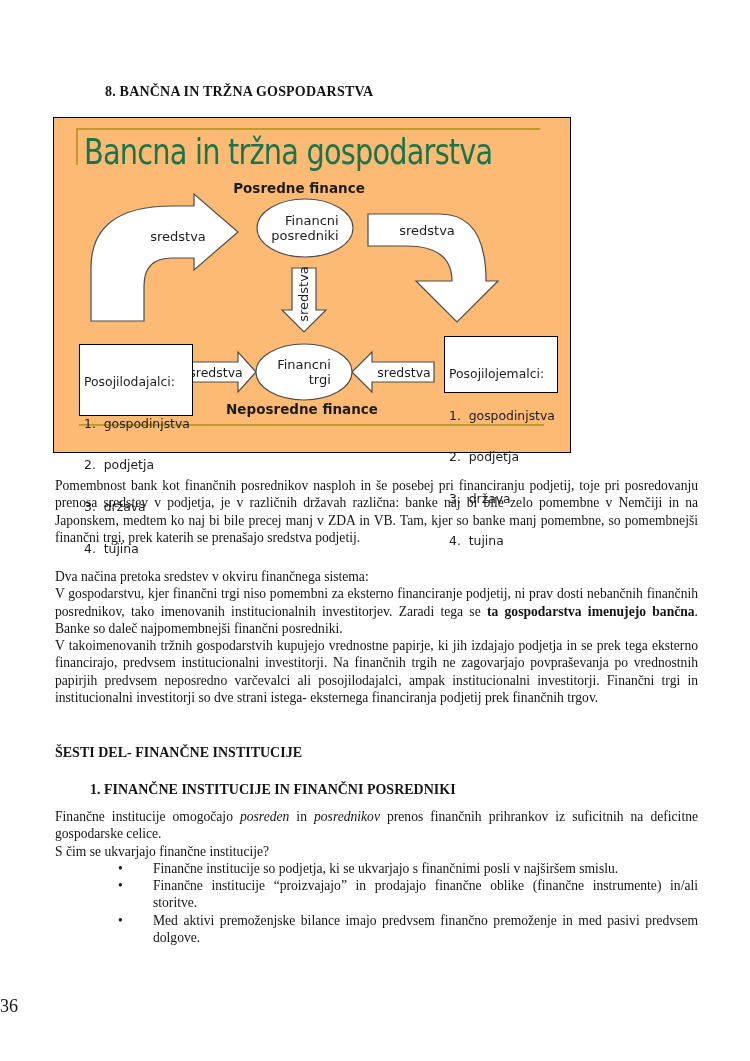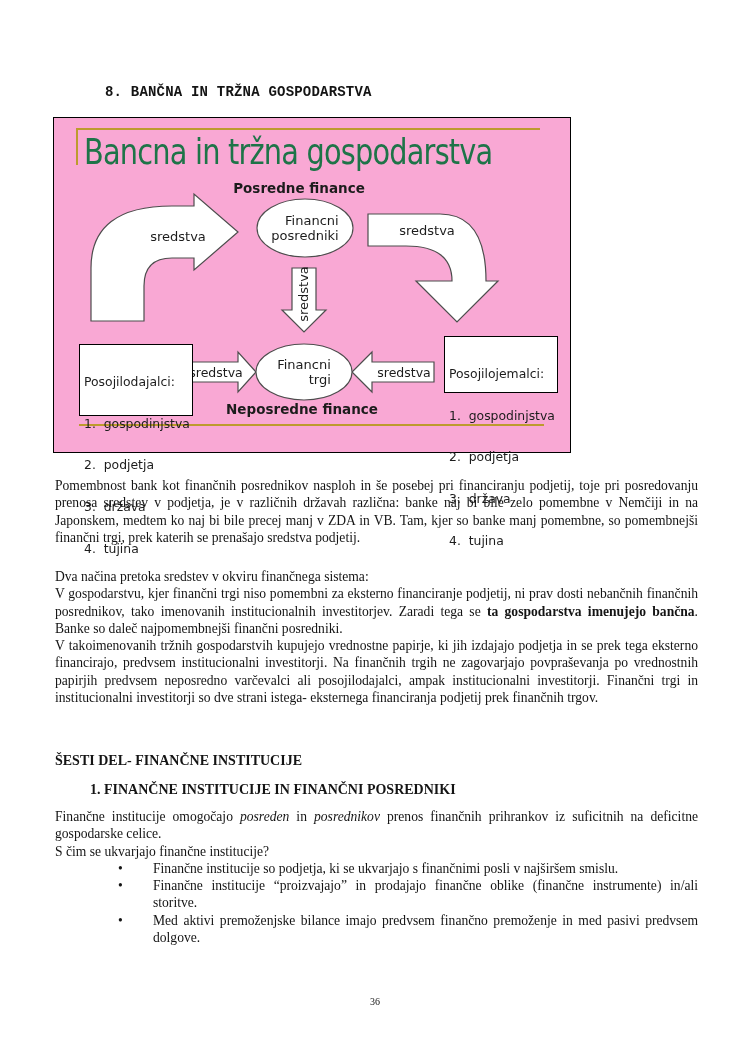--- a/index.html
+++ b/index.html
@@ -1,37 +1,37 @@
 <!DOCTYPE html>
 <html><head>
 <meta charset="utf-8">
 <style>
   html,body{margin:0;padding:0;background:#fff;}
   .page{
     position:relative;width:750px;height:1061px;background:#ffffff;
     font-family:"Liberation Serif",serif;color:#141414;overflow:hidden;
   }
-  .h1{position:absolute;left:105px;top:84px;font-size:14px;font-weight:bold;letter-spacing:.2px;font-family:Liberation Mono, monospace;}
-  .h2{position:absolute;left:55px;top:745px;font-size:14px;font-weight:bold;margin-top:8px;}
+  .h1{position:absolute;left:105px;top:84px;font-size:14px;font-weight:bold;letter-spacing:.2px;}
+  .h2{position:absolute;left:55px;top:745px;font-size:14px;font-weight:bold;}
   .h3{position:absolute;left:90px;top:782px;font-size:14px;font-weight:bold;}
   .para{position:absolute;left:55px;width:643px;font-size:13.6px;line-height:17.3px;text-align:justify;}
   .p1{top:477px;}
   .p2{top:568px;}
   .p3{top:808px;}
   .boldline{font-weight:normal;}
   .bullets{margin-top:0;}
   .bullet-row{position:relative;text-align:justify;}
   .bullet-marker{position:absolute;left:63px;top:0;}
   .bullet-text{display:block;margin-left:98px;}
-  .page-num{position:absolute;left:0;top:996px;width:100%;text-align:center;font-size:10px;}
+  .page-num{position:absolute;left:0;top:996px;width:100%;font-size:18px;}
 
   
   .slide{
     position:absolute;left:53px;top:117px;width:518px;height:336px;
-    border:1.4px solid #000;box-sizing:border-box;background:#f9a8d4;
+    border:1.4px solid #000;box-sizing:border-box;background:#fdba74;
     font-family:"DejaVu Sans",sans-serif;color:#1c1c1c;
   }
   .slide svg{position:absolute;left:0;top:0;}
   .slide-title{
     position:absolute;left:30px;top:13px;font-size:36px;color:#1E7448;
     white-space:nowrap;transform:scaleX(.8);transform-origin:left top;letter-spacing:-1px;
   }
   .slabel{position:absolute;transform:translate(-50%,-50%);white-space:nowrap;font-size:13px;}
   .scaption{font-weight:bold;font-size:13.5px;}
   .center-text{text-align:right;line-height:15px;}

